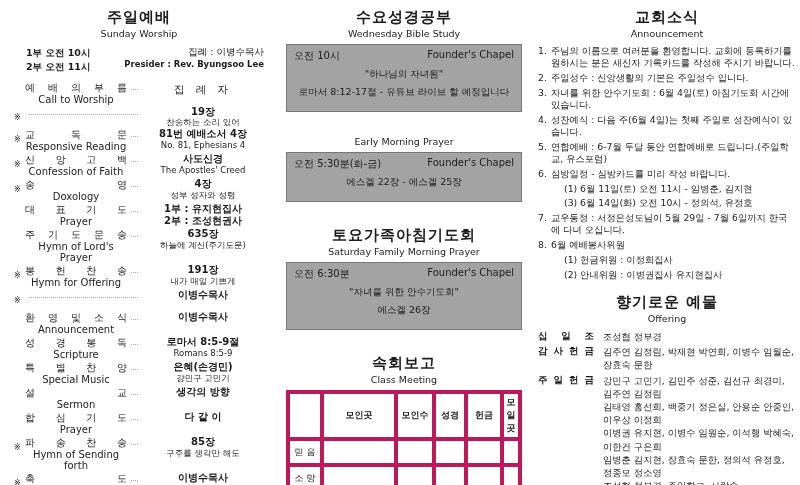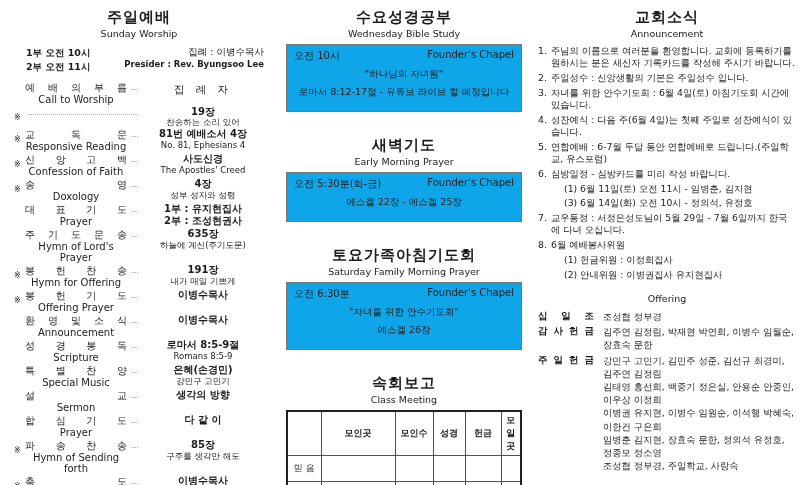--- a/index.html
+++ b/index.html
@@ -36,31 +36,31 @@
   .v1.plain { font-weight:normal; letter-spacing:4px; font-size:10.5px; padding-top:2px; }
   .v2 { display:block; font-size:8.5px; line-height:1.2; }
   .v2:empty { display:none; }
   .v2.bold2 { font-weight:bold; font-size:10px; color:#1c1c1c; }
 
   .footnotes { margin-top:10px; text-align:center; }
   .footnotes div { font-size:9.5px; line-height:1.55; }
 
   
   .mid-section { margin-bottom:24px; }
-  .box { border:1px solid #777; margin-top:5px; padding:4px 7px 12px 7px; background:#0ea5e9; }
+  .box { border:1px solid #777; margin-top:5px; padding:4px 7px 12px 7px; background:#a3a3a3; }
   .box-head { display:flex; justify-content:space-between; font-size:10px; }
   .box-time { font-weight:normal; }
   .box-place { font-size:10px; }
   .box-line { text-align:center; font-size:9.5px; margin-top:5px; }
   .box-line:empty { display:none; }
 
   table { border-collapse:collapse; }
   .class-table { width:100%; margin-top:5px; border:2px solid #222; }
   .class-table th, .class-table td {
-    border:1px solid #be185d; font-size:9px; text-align:center; padding:2px 1px;
+    border:4px solid #be185d; font-size:9px; text-align:center; padding:2px 1px;
   }
   .class-table th { font-weight:bold; height:20px; }
   .class-table td { height:26px; font-weight:normal; }
   .class-table .c-label { width:34px; }
   .class-table .c-place { width:74px; }
   .class-table .c-count { width:38px; }
   .class-table .c-bible { width:32px; }
   .class-table .c-money { width:36px; }
 
   
@@ -194,24 +194,20 @@
           </span>
           <span class="leader"></span>
           <span class="val">
             <span class="v1">191장</span>
             <span class="v2">내가 매일 기쁘게</span>
           </span>
         </div>
 
         <div class="order-item">
           <span class="mark">※</span>
-          <span class="lbl">
-            <span class="lbl-ko">봉 헌 기 도</span>
-            <span class="lbl-en">Offering Prayer</span>
-          </span>
           <span class="leader"></span>
           <span class="val">
             <span class="v1">이병수목사</span>
 
           </span>
         </div>
 
         <div class="order-item">
           <span class="mark"></span>
           <span class="lbl">
@@ -333,21 +329,20 @@
         <div class="box-head">
           <span class="box-time">오전 10시</span>
           <span class="box-place">Founder's Chapel</span>
         </div>
         <div class="box-line">"하나님의 자녀됨"</div>
         <div class="box-line">로마서 8:12-17절 - 유튜브 라이브 할 예정입니다</div>
       </div>
     </div>
 
     <div class="mid-section">
-      <div class="col-title">새벽기도</div>
       <div class="col-sub">Early Morning Prayer</div>
       <div class="box">
         <div class="box-head">
           <span class="box-time">오전 5:30분(화-금)</span>
           <span class="box-place">Founder's Chapel</span>
         </div>
         <div class="box-line">에스겔 22장 - 에스겔 25장</div>
 
       </div>
     </div>
@@ -468,20 +463,21 @@
 
           <div class="ann-row indent">
             <span class="ann-num"></span>
             <span class="ann-text">(2) 안내위원 : 이병권집사 유지현집사</span>
           </div>
 
       </div>
     </div>
 
     <div class="offering">
+      <div class="col-title">향기로운 예물</div>
       <div class="col-sub">Offering</div>
       <div class="off-rows">
 
           <div class="off-row">
             <span class="off-label">십 일 조</span>
             <span class="off-names">조성협 정부경</span>
           </div>
 
           <div class="off-row">
             <span class="off-label">감 사 헌 금</span>

